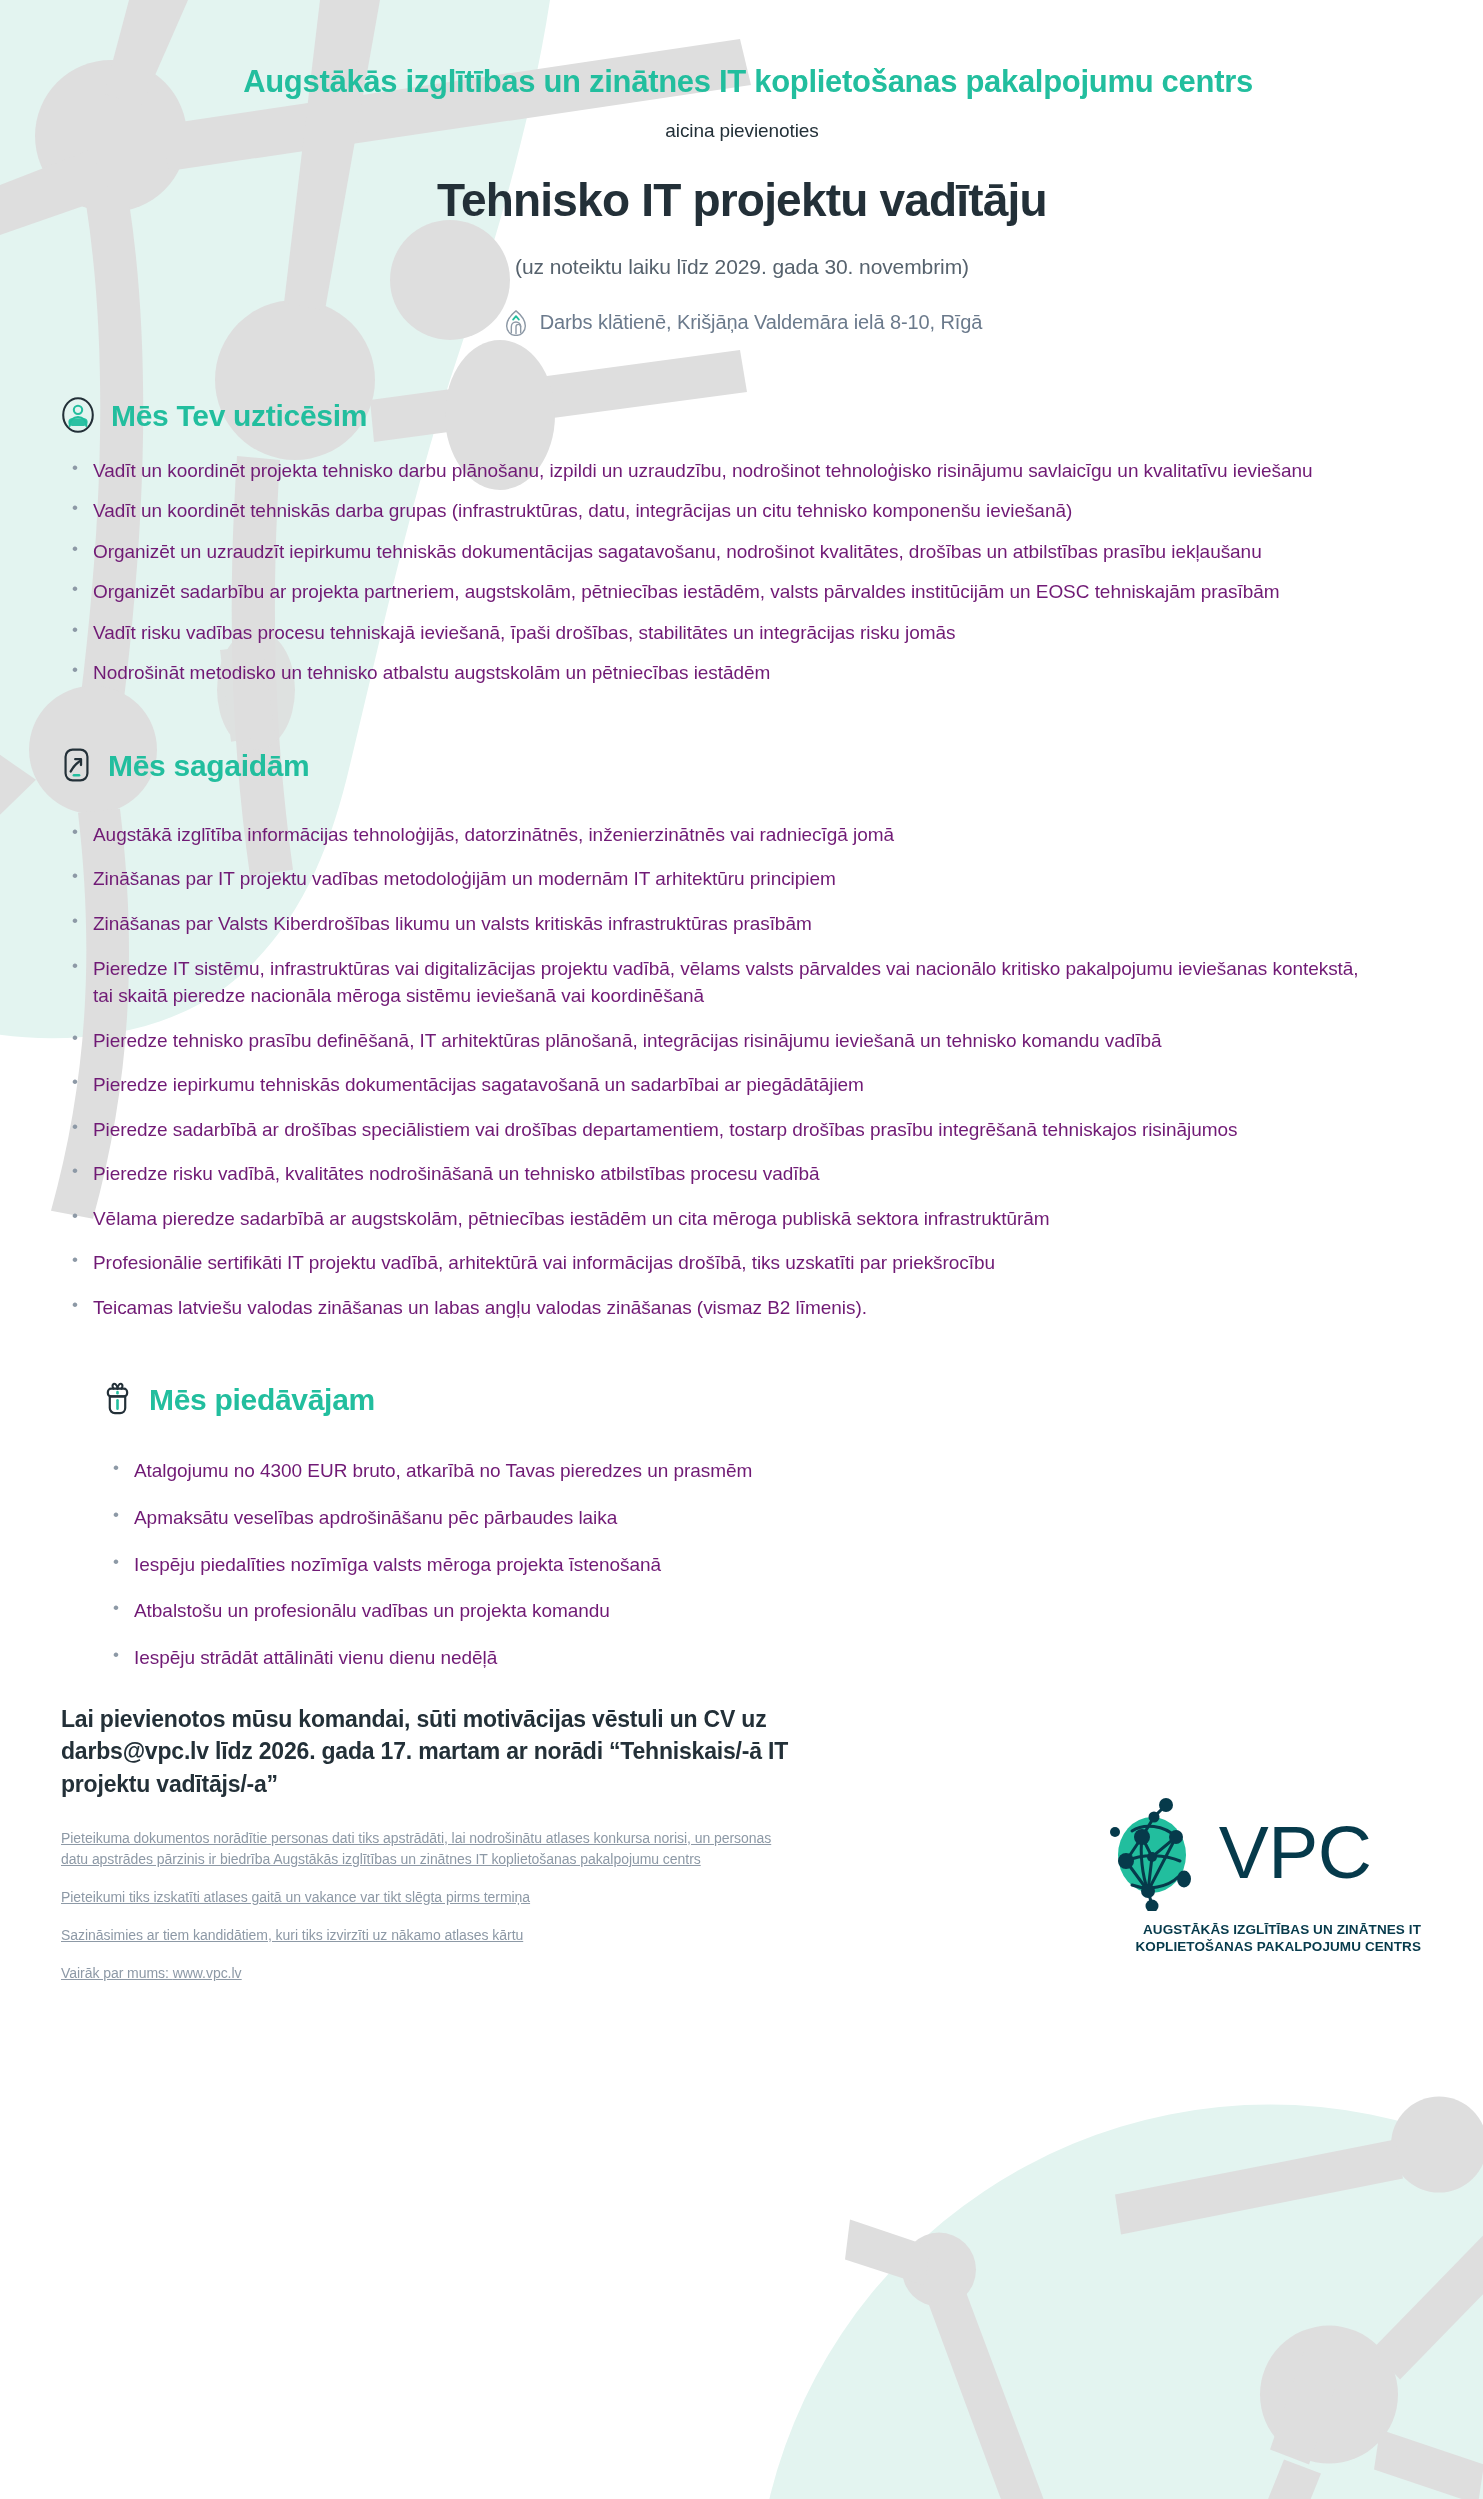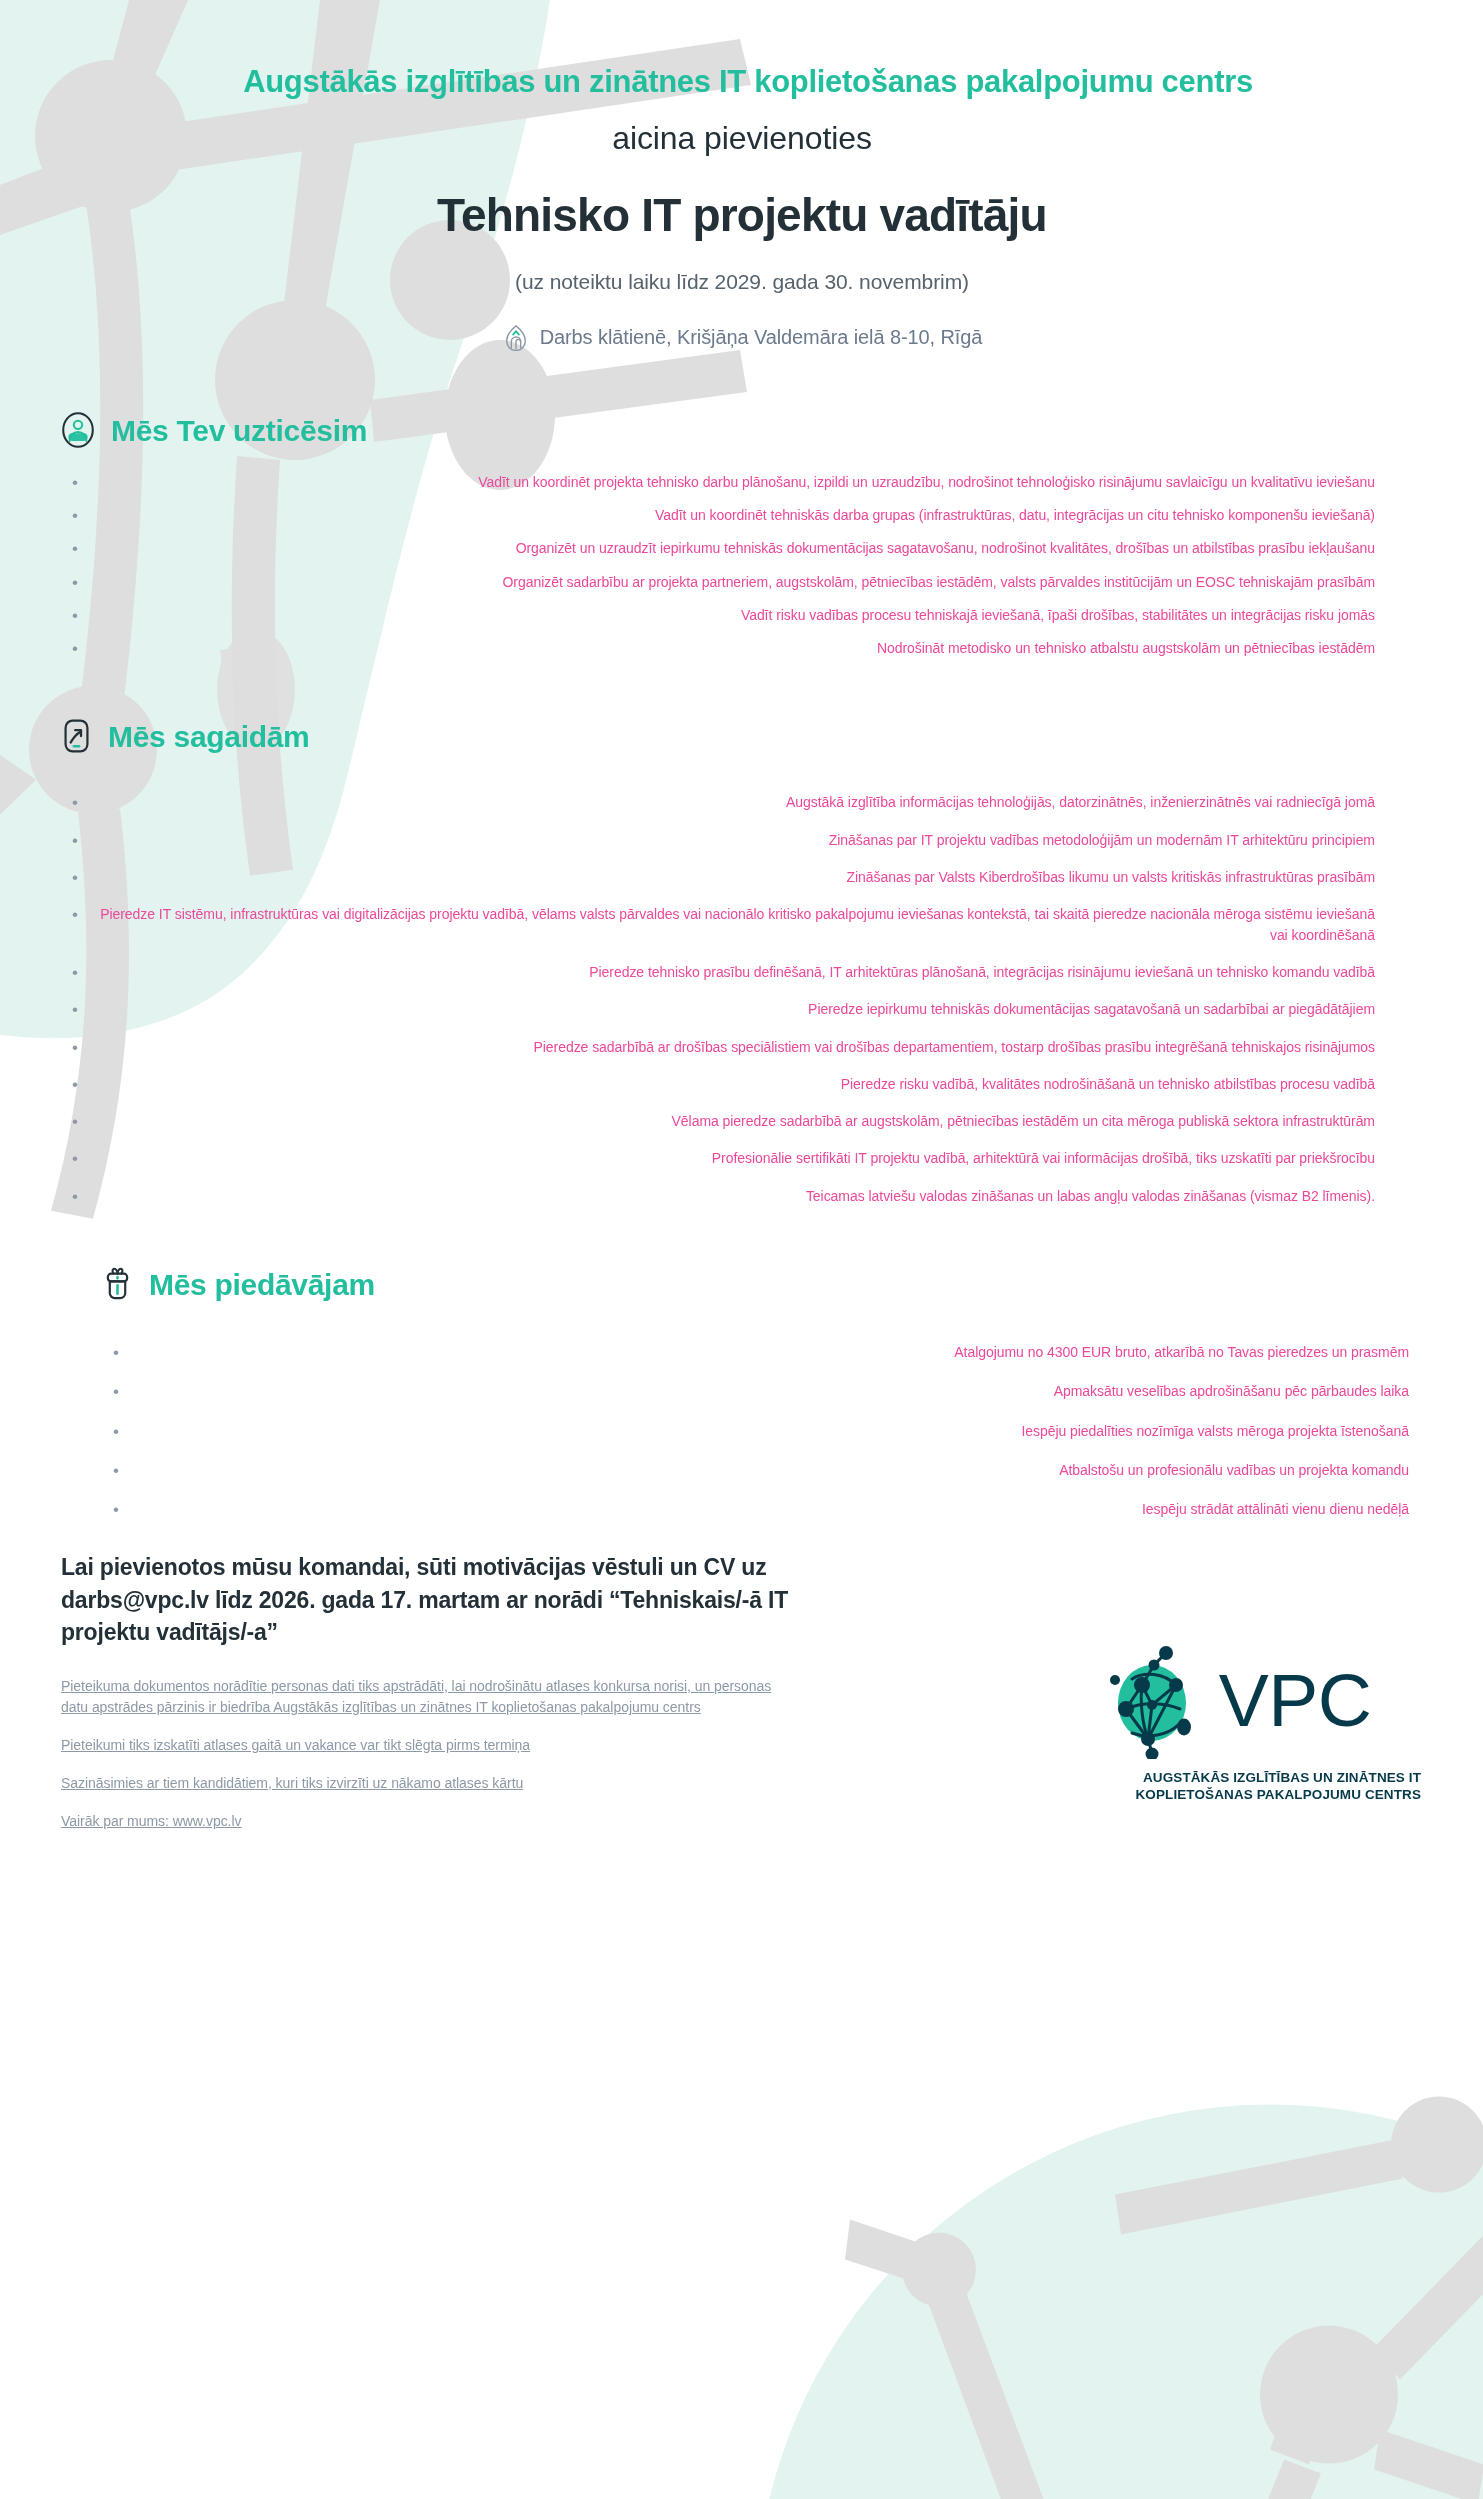--- a/index.html
+++ b/index.html
@@ -21,21 +21,21 @@
   .org-name{
     color:#22BE9E;
     font-size:31px;
     font-weight:700;
     letter-spacing:-0.3px;
     line-height:1.15;
     padding-left:12px;
   }
   .invite{
     color:#233038;
-    font-size:32px;
+    font-size:19px;
     font-weight:400;
     margin-top:20px;
     letter-spacing:-0.1px;
   }
   .job-title{
     color:#233038;
     font-size:46px;
     font-weight:700;
     margin-top:31px;
     letter-spacing:-0.8px;
@@ -62,27 +62,26 @@
   .sec-title{
     color:#22BE9E;
     font-size:30px;
     font-weight:700;
     letter-spacing:-0.3px;
   }
   ul.bullets{list-style:none;margin-top:22px;}
   ul.bullets li{
     position:relative;
     padding-left:33px;
-    color:#ec4899;
-    font-size:14px;
+    color:#701a75;
+    font-size:19px;
     line-height:1.45;
     margin-bottom:13px;
     letter-spacing:-0.05px;
     max-width:1315px;
-    text-align:right;
   }
   ul.bullets li::before{
     content:"•";
     position:absolute;
     left:12px;
     top:-1px;
     font-size:17px;
     color:#8d99a6;
   }
 

